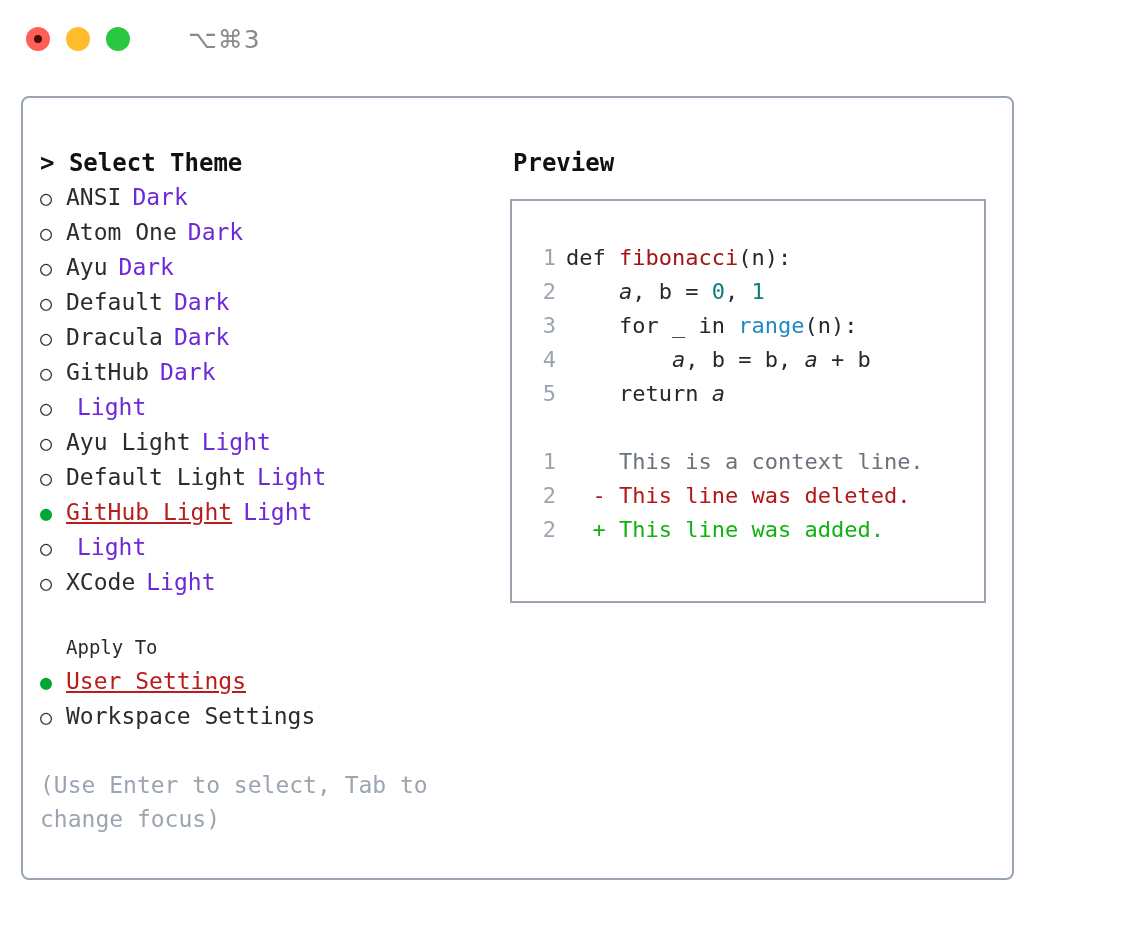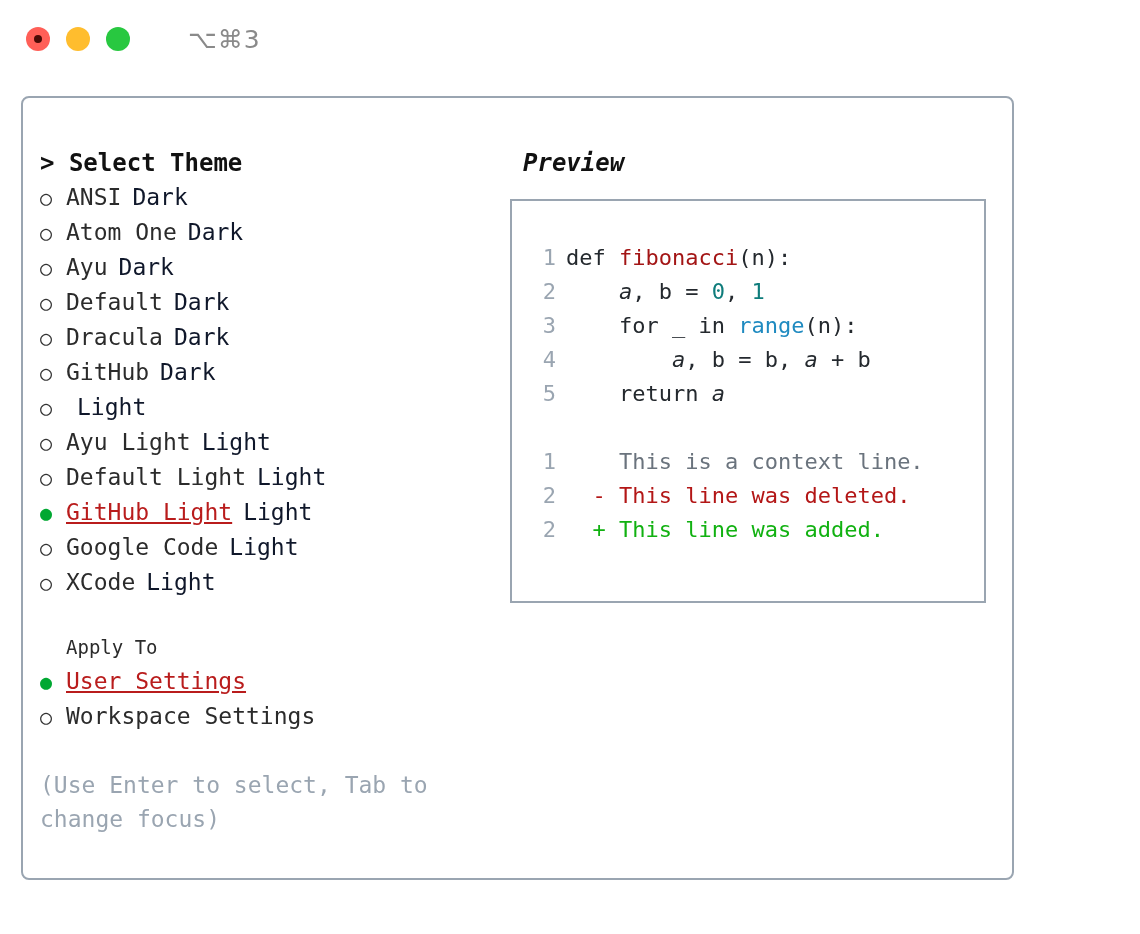--- a/index.html
+++ b/index.html
@@ -119,21 +119,21 @@
     color: #00a832;
   }
   .opt-label {
     color: #2b2b2b;
   }
   .opt-row.selected .opt-label {
     color: #b91c1c;
     text-decoration: underline;
   }
   .opt-suffix {
-    color: #0f172a;
+    color: #6d28d9;
     margin-left: 11px;
   }
 
   .apply-heading {
     font-size: 19px;
     color: #2b2b2b;
     line-height: 34px;
     padding-left: 26px;
     white-space: pre;
   }
@@ -156,23 +156,22 @@
     flex: 1;
     padding: 48px 0 0 6px;
     box-sizing: border-box;
   }
 
   #preview-title {
     font-size: 24px;
     font-weight: bold;
     color: #111111;
     line-height: 34px;
-    margin-left: 24px;
-    white-space: pre;
-    font-style: italic;
+    margin-left: 14px;
+    white-space: pre;
   }
 
   #preview-box {
     margin-top: 19px;
     margin-left: 11px;
     width: 476px;
     height: 404px;
     border: 2px solid #9aa5b1;
     box-sizing: border-box;
     background: #ffffff;
@@ -227,21 +226,21 @@
             <div class="opt-row"><span class="marker">○</span><span class="opt-label">ANSI</span><span class="opt-suffix">Dark</span></div>
             <div class="opt-row"><span class="marker">○</span><span class="opt-label">Atom One</span><span class="opt-suffix">Dark</span></div>
             <div class="opt-row"><span class="marker">○</span><span class="opt-label">Ayu</span><span class="opt-suffix">Dark</span></div>
             <div class="opt-row"><span class="marker">○</span><span class="opt-label">Default</span><span class="opt-suffix">Dark</span></div>
             <div class="opt-row"><span class="marker">○</span><span class="opt-label">Dracula</span><span class="opt-suffix">Dark</span></div>
             <div class="opt-row"><span class="marker">○</span><span class="opt-label">GitHub</span><span class="opt-suffix">Dark</span></div>
             <div class="opt-row"><span class="marker">○</span><span class="opt-suffix">Light</span></div>
             <div class="opt-row"><span class="marker">○</span><span class="opt-label">Ayu Light</span><span class="opt-suffix">Light</span></div>
             <div class="opt-row"><span class="marker">○</span><span class="opt-label">Default Light</span><span class="opt-suffix">Light</span></div>
             <div class="opt-row selected"><span class="marker on">●</span><span class="opt-label">GitHub Light</span><span class="opt-suffix">Light</span></div>
-            <div class="opt-row"><span class="marker">○</span><span class="opt-label">Google Code</span><span class="opt-suffix">Light</span></div>
+            <div class="opt-row"><span class="marker">○</span><span class="opt-suffix">Light</span></div>
             <div class="opt-row"><span class="marker">○</span><span class="opt-label">XCode</span><span class="opt-suffix">Light</span></div>
           </div>
 
         <div class="spacer-list"></div>
         <div class="apply-heading">Apply To</div>
         <div id="apply-list">
             <div class="opt-row selected"><span class="marker on">●</span><span class="opt-label">User Settings</span></div>
             <div class="opt-row"><span class="marker">○</span><span class="opt-label">Workspace Settings</span></div>
           </div>
 

